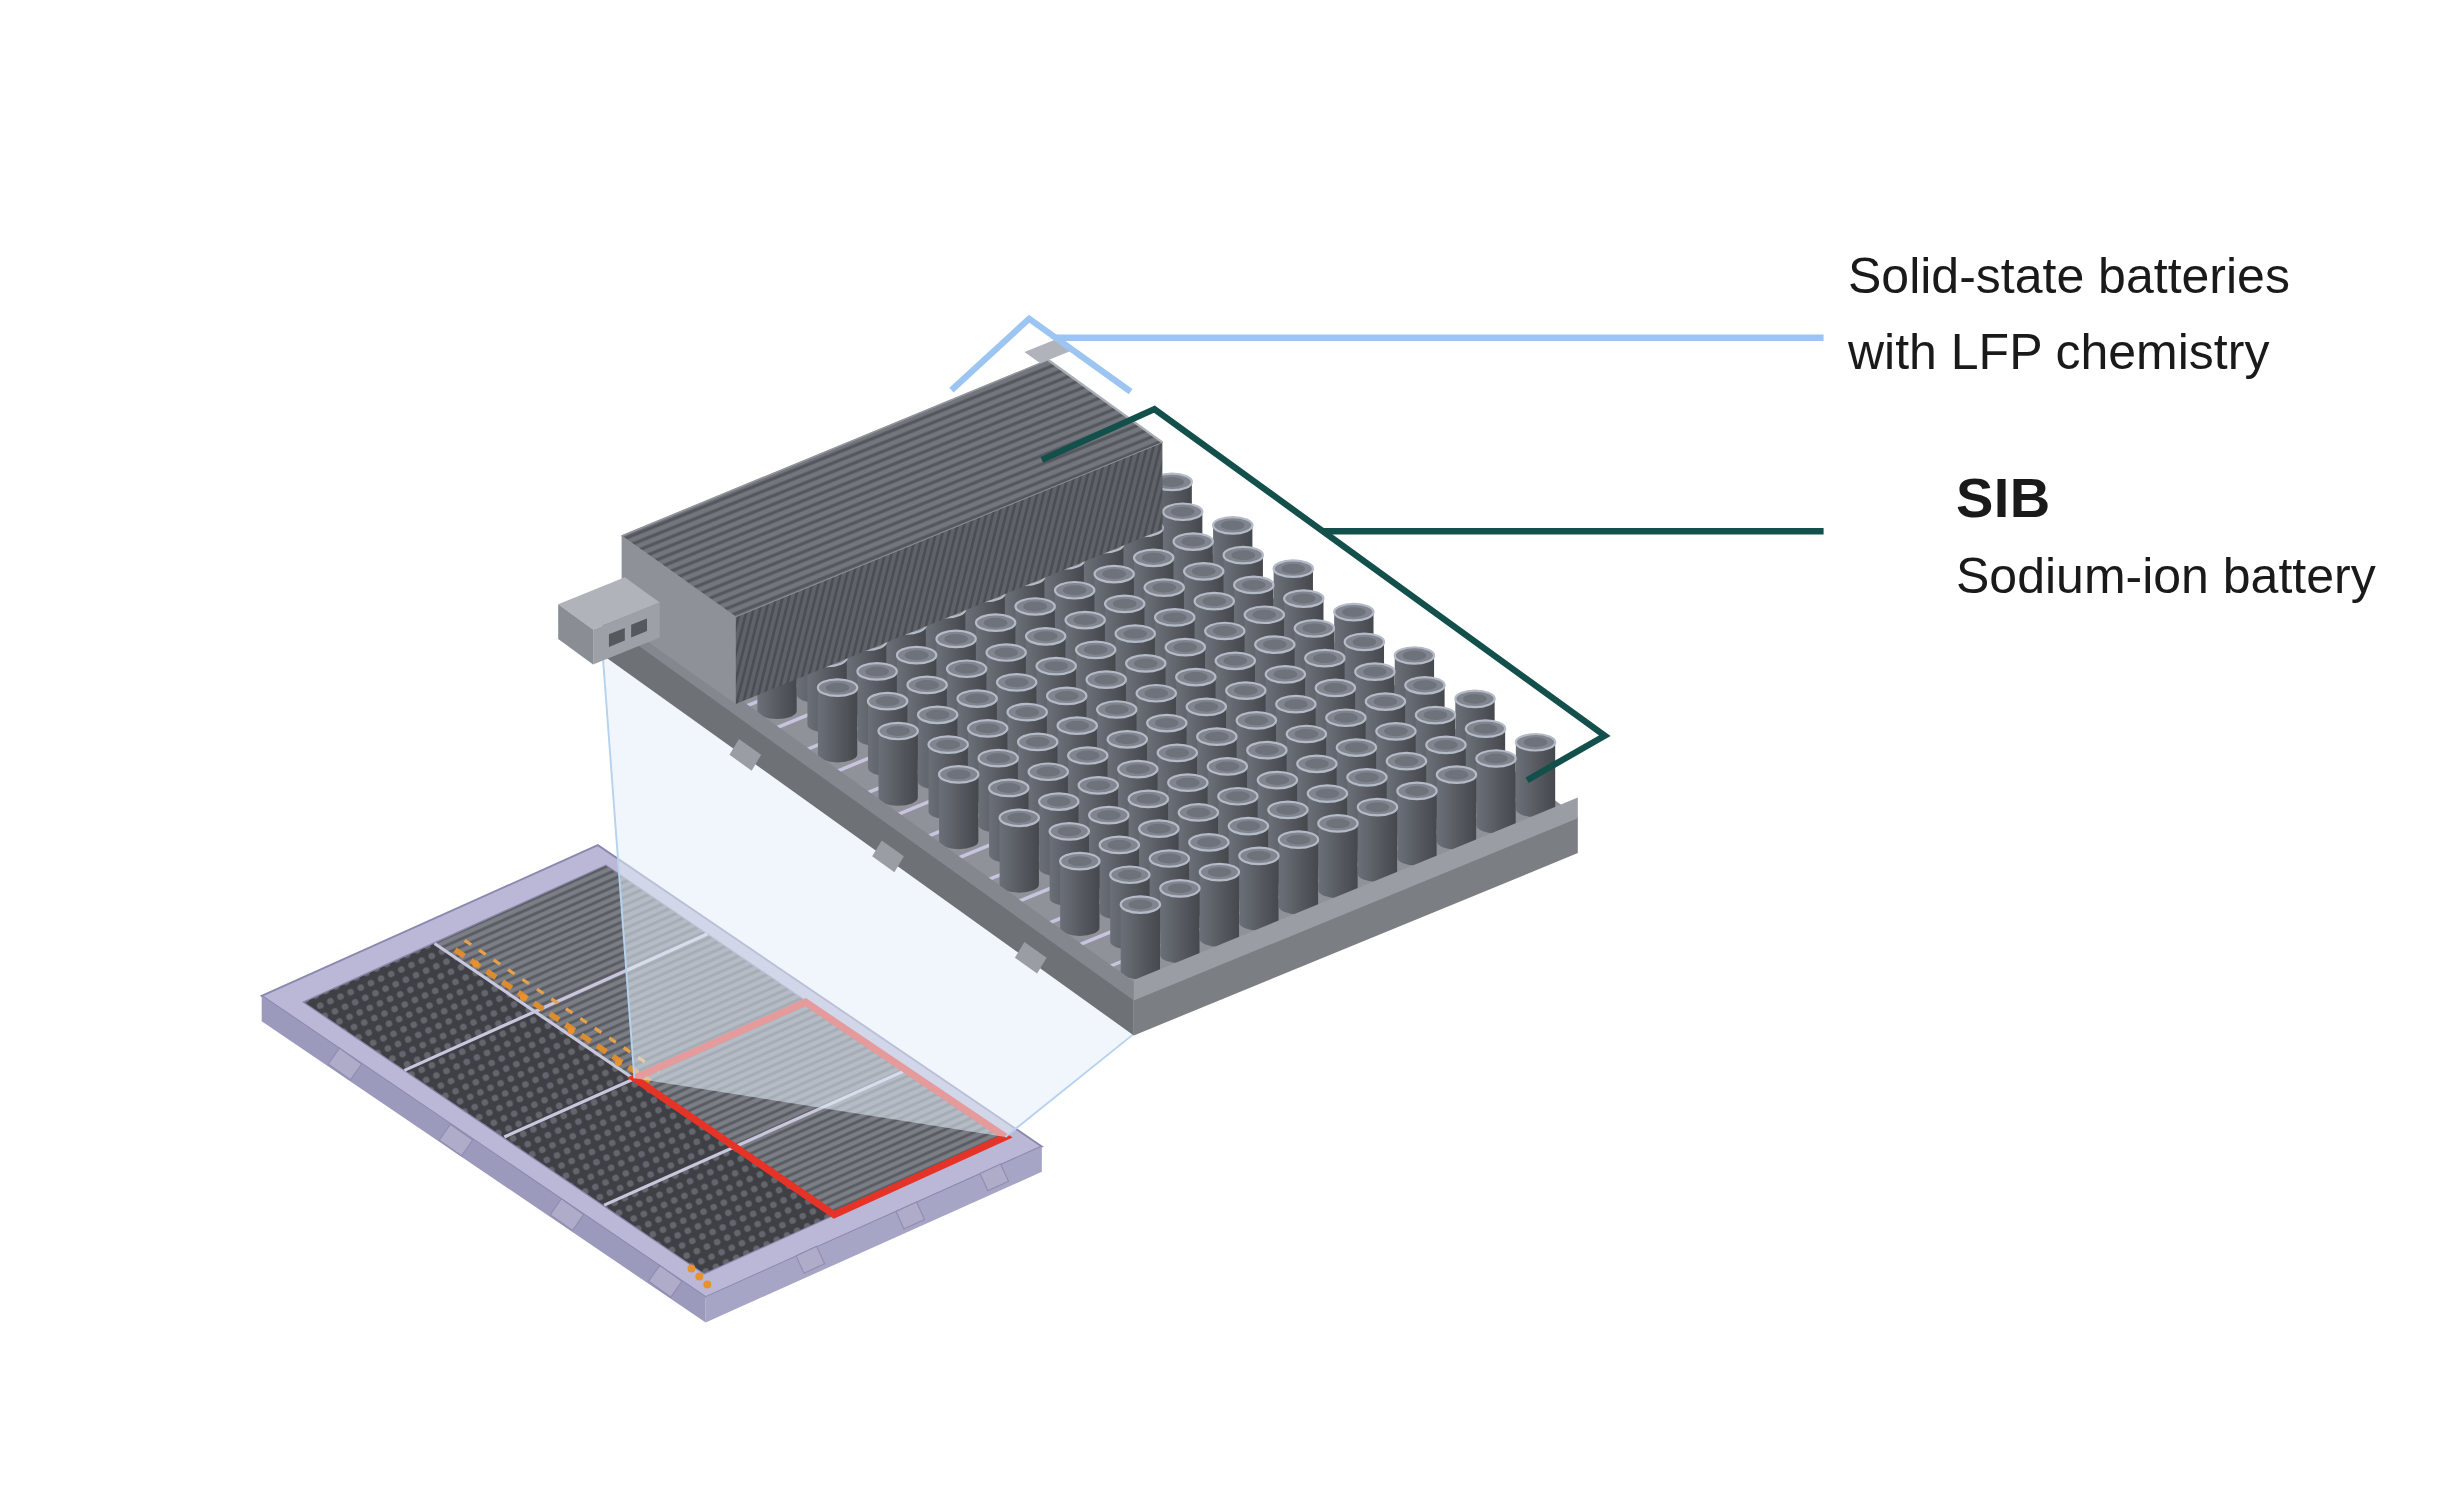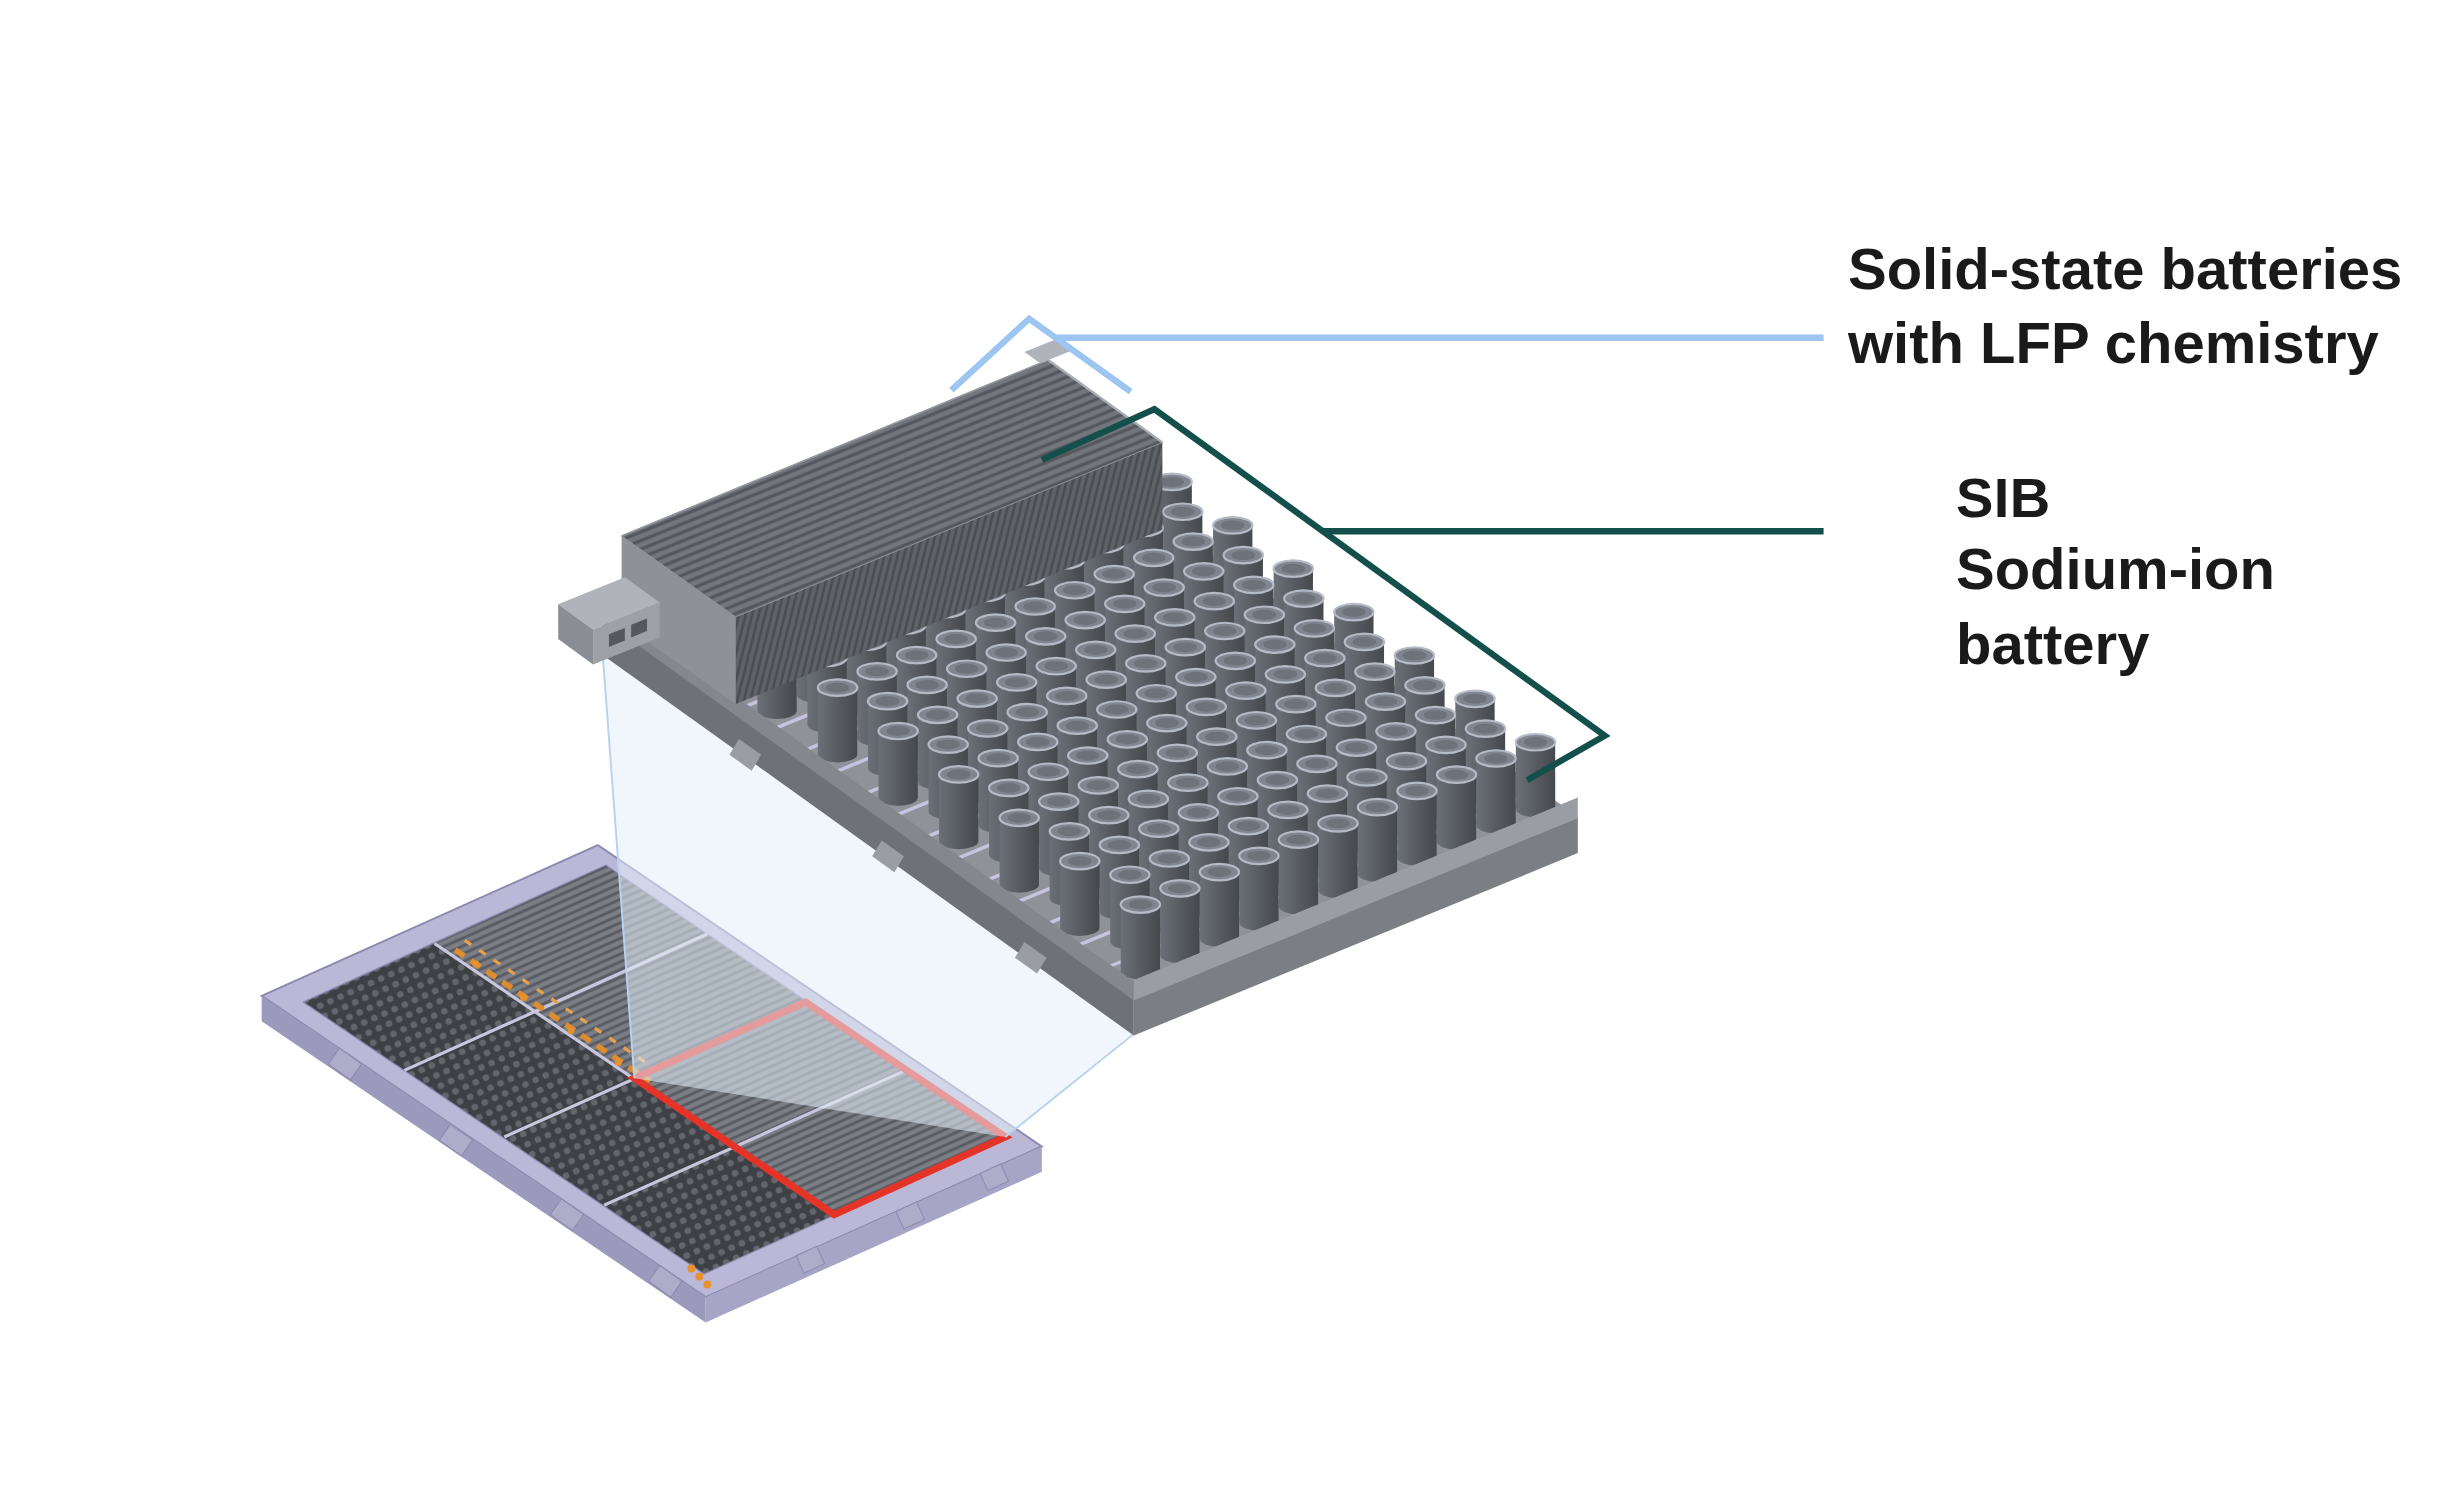--- a/index.html
+++ b/index.html
@@ -3,21 +3,21 @@
 <meta charset="utf-8">
 <style>
   html,body{margin:0;padding:0;background:#ffffff;}
   .stage{
     position:relative;width:2450px;height:1508px;background:#ffffff;
     overflow:hidden;font-family:"Liberation Sans", sans-serif;
   }
   svg.diagram{position:absolute;left:0;top:0;display:block;}
   .label{position:absolute;color:#1a1a1a;}
   .label-title{font-size:56px;font-weight:700;line-height:1.22;letter-spacing:0.4px;}
-  .label-desc{font-size:58px;font-weight:700;line-height:1.28;}
+  .label-desc{font-size:50px;font-weight:400;line-height:1.28;margin-top:12px;}
 </style>
 </head>
 <body>
 
 <div class="stage">
 
   <svg class="diagram" width="2450" height="1508" viewBox="0 0 1545 951" xmlns="http://www.w3.org/2000/svg">
     <defs>
       <pattern id="hatchTop" patternUnits="userSpaceOnUse" width="5" height="5" patternTransform="rotate(-22)">
         <rect width="5" height="5" fill="#73767c"></rect>

